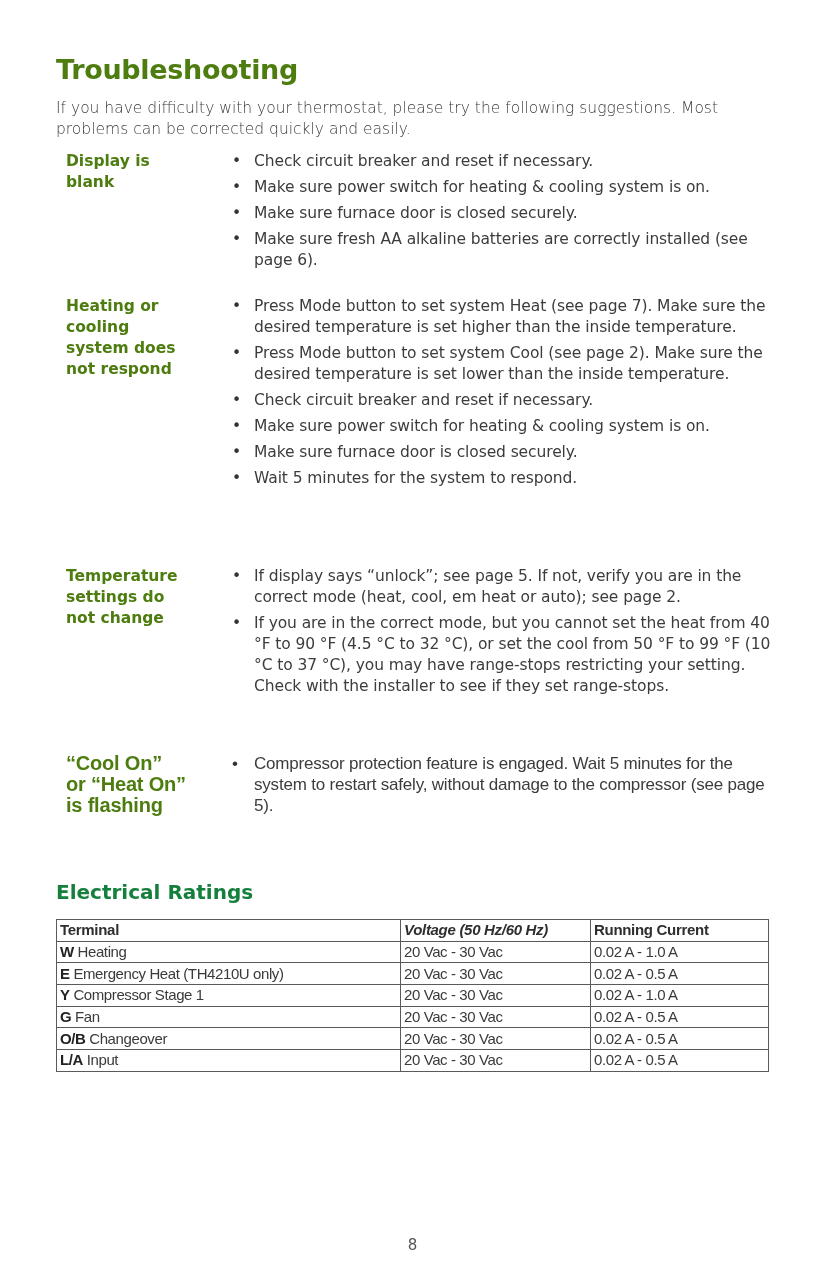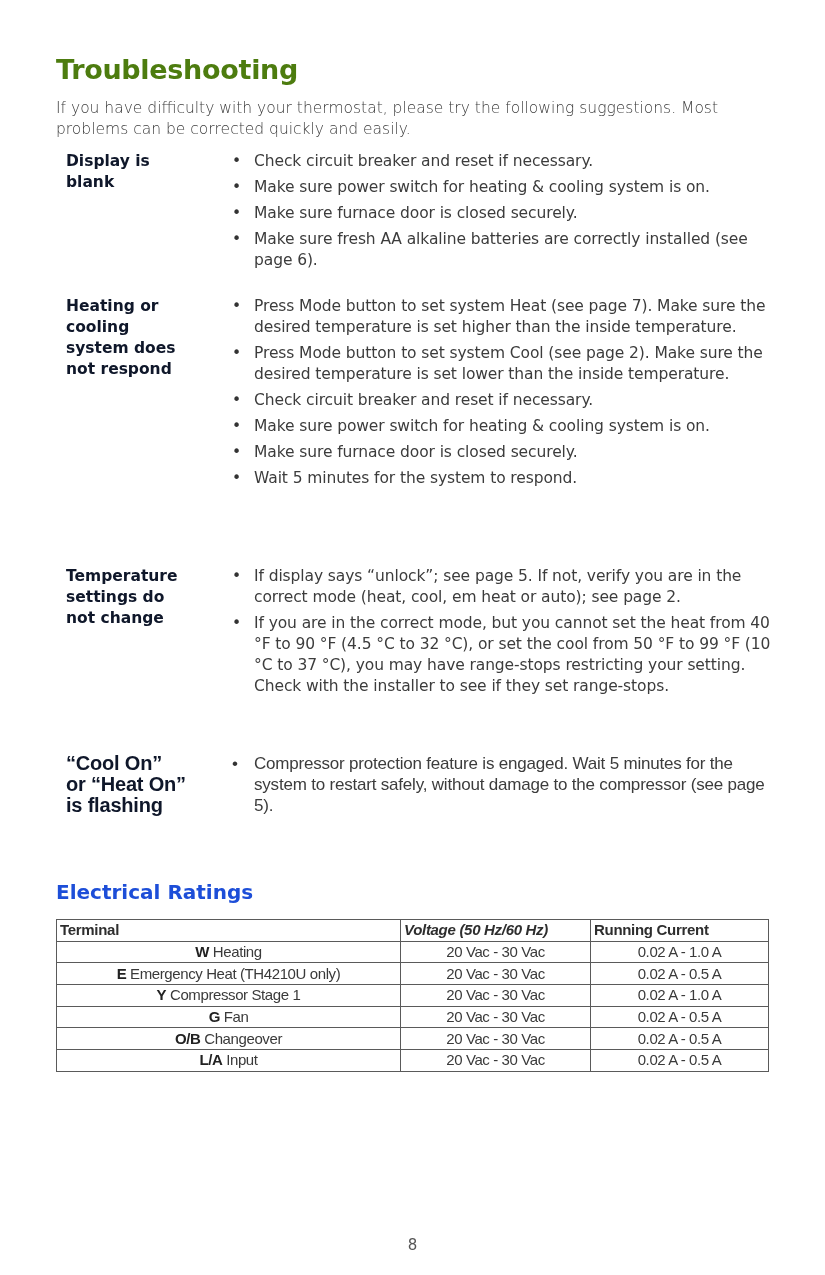--- a/index.html
+++ b/index.html
@@ -43,21 +43,21 @@
       width: 720px;
     }
     .problem {
       position: absolute;
       left: 10px;
       top: 0;
       width: 150px;
       font-size: 15.5px;
       line-height: 21px;
       font-weight: bold;
-      color: #0f172a;
+      color: #4d7c0f;
     }
     .solutions {
       position: absolute;
       left: 176px;
       top: 0;
       width: 540px;
       margin: 0;
       padding: 0;
       list-style: none;
     }
@@ -85,21 +85,21 @@
     .row4 .solutions li {
       font-size: 17px;
     }
     .section-title {
       position: absolute;
       left: 56px;
       top: 880px;
       margin: 0;
       font-size: 20px;
       font-weight: bold;
-      color: #1d4ed8;
+      color: #15803d;
     }
     table.ratings {
       position: absolute;
       left: 56px;
       top: 919px;
       width: 713px;
       border-collapse: collapse;
       font-family: "Liberation Sans", sans-serif;
       font-size: 15px;
       color: #3a3a3a;
@@ -113,21 +113,20 @@
       white-space: nowrap;
     }
     table.ratings th {
       font-weight: bold;
       color: #2e2e2e;
       letter-spacing: -0.3px;
     }
     table.ratings td {
       font-weight: normal;
       letter-spacing: -0.4px;
-      text-align: center;
     }
     table.ratings tr td, table.ratings tr th {
       border-color: #5a5a5a;
     }
     table.ratings tbody tr td {
       border-top-color: #222;
     }
     .col1 { width: 337px; }
     .col2 { width: 183px; font-style: italic; }
     .col3 { width: auto; }

